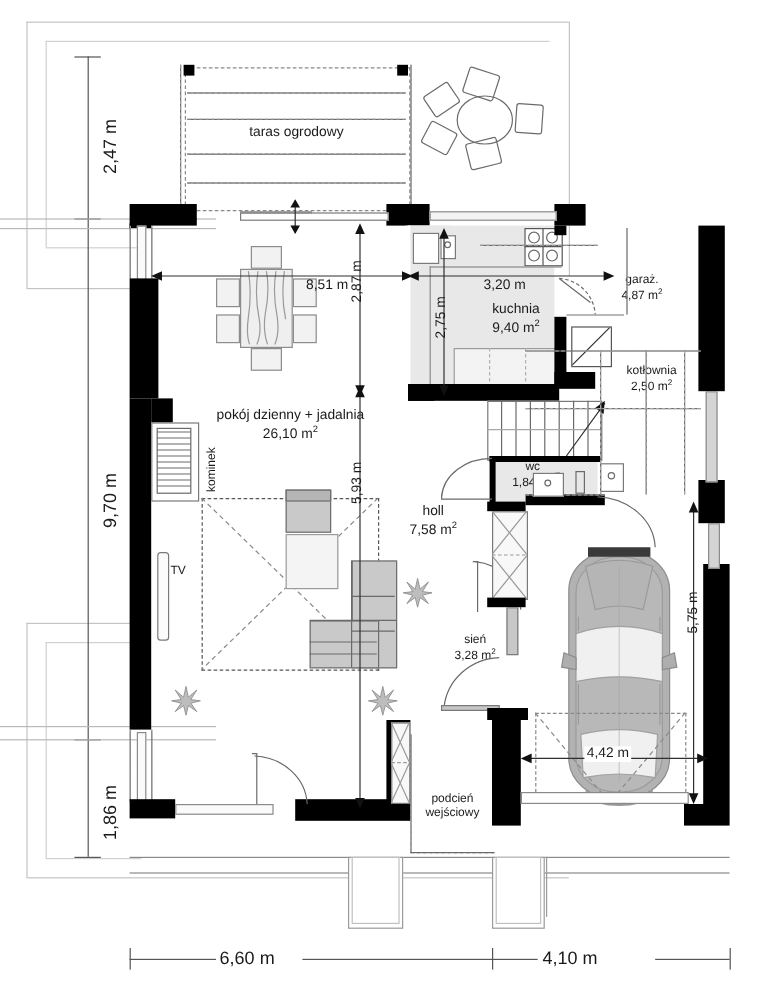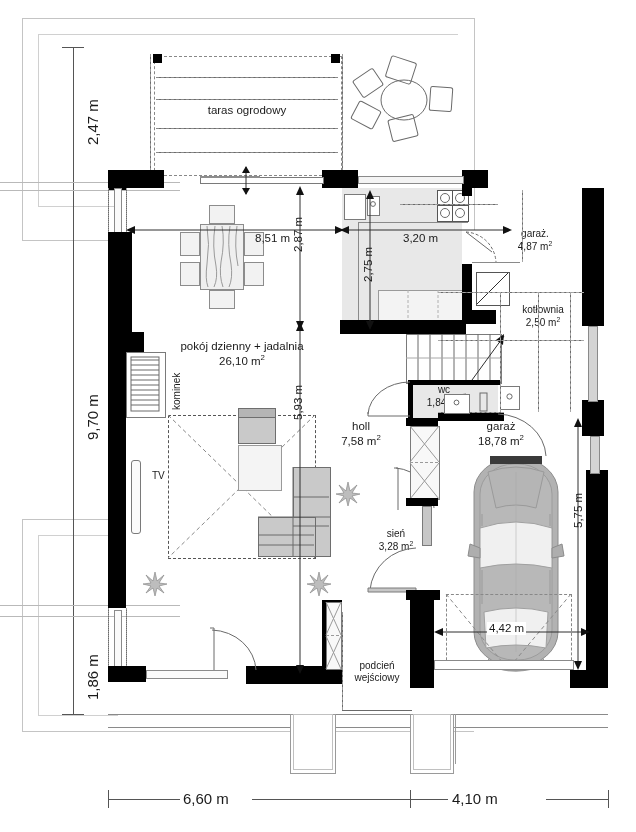--- a/index.html
+++ b/index.html
@@ -149,20 +149,25 @@
   <div class="ln" style="left:437px;top:190px;width:30px;height:30px;background:#ffffff;border:1px solid #555;"></div>
   <svg class="abs" style="left:437px;top:190px;" width="31" height="31">
     <path d="M15.5 0 L15.5 31 M0 15.5 L31 15.5" stroke="#555" fill="none"></path>
     <circle cx="8" cy="8" r="4.5" class="thin"></circle>
     <circle cx="23" cy="8" r="4.5" class="thin"></circle>
     <circle cx="8" cy="23" r="4.5" class="thin"></circle>
     <circle cx="23" cy="23" r="4.5" class="thin"></circle>
   </svg>
   <div class="ln" style="left:400px;top:204px;width:98px;height:0;border-top:1px dashed #9a9a9a;"></div>
 
+  <div class="txt room" style="left:390px;top:252px;width:80px;">
+    <span>kuchnia</span><br>
+    <span>9,40</span>
+    <span>m</span><sup>2</sup>
+  </div>
 
   <div class="wall abs" style="left:338px;top:188px;width:4px;height:132px;background:#ffffff;"></div>
   <div class="wall abs" style="left:340px;top:320px;width:126px;height:14px;"></div>
   <div class="wall abs" style="left:340px;top:320px;width:22px;height:14px;"></div>
 
   <div class="wall abs" style="left:462px;top:188px;width:10px;height:8px;"></div>
   <div class="txt roomsm" style="left:500px;top:228px;width:70px;">
     <span>garaż.</span><br>
     <span>4,87</span>
     <span>m</span><sup>2</sup>
@@ -266,21 +271,21 @@
   <div class="furn" style="left:244px;top:262px;width:18px;height:22px;"></div>
 
   <div class="ln" style="left:126px;top:352px;width:38px;height:64px;background:#ffffff;border:1px solid #7a7a7a;"></div>
   <svg class="abs" style="left:131px;top:357px;" width="28" height="54">
     <path d="M0 3 H28 M0 8 H28 M0 13 H28 M0 18 H28 M0 23 H28 M0 28 H28 M0 33 H28 M0 38 H28 M0 43 H28 M0 48 H28" class="thin"></path>
     <rect x="0" y="0" width="28" height="54" class="thin"></rect>
   </svg>
   <div class="txt lbl rot90" style="left:171px;top:410px;">kominek</div>
 
   <div class="ln" style="left:131px;top:460px;width:8px;height:72px;background:#fbfbfb;border:1px solid #7a7a7a;border-radius:3px;"></div>
-  <div class="txt lbl" style="left:152px;top:470px;text-align:right;">TV</div>
+  <div class="txt lbl" style="left:142px;top:470px;text-align:right;">TV</div>
 
   <div class="dashbox" style="left:168px;top:415px;width:146px;height:142px;"></div>
   <svg class="abs" style="left:168px;top:415px;" width="147" height="143">
     <path d="M0 0 L147 143 M147 0 L0 143" stroke="#888" stroke-dasharray="4 3" fill="none"></path>
   </svg>
 
   <div class="abs" style="left:238px;top:445px;width:42px;height:44px;background:#f4f4f4;border:1px solid #9a9a9a;"></div>
 
   <div class="furnM abs" style="left:238px;top:408px;width:36px;height:34px;"></div>
   <div class="furnD abs" style="left:238px;top:408px;width:36px;height:8px;"></div>
@@ -305,25 +310,20 @@
     <g fill="#bdbdbd" stroke="#8a8a8a" stroke-width="0.7">
       <path d="M12 0 L14 9 L21 3 L16 11 L24 12 L16 14 L21 21 L14 16 L12 24 L10 16 L3 21 L8 14 L0 12 L8 11 L3 3 L10 9 Z"></path>
     </g>
   </svg>
 
   <svg class="abs" style="left:210px;top:628px;" width="48" height="44">
     <path d="M46 42 A46 42 0 0 0 2 2" class="thin"></path>
     <path d="M0 0 L4 0 L4 42" class="thin" fill="none"></path>
   </svg>
 
-  <div class="txt room" style="left:460px;top:420px;width:82px;">
-    <span>garaż</span><br>
-    <span>18,78</span>
-    <span>m</span><sup>2</sup>
-  </div>
 
   <div class="wall abs" style="left:438px;top:412px;width:66px;height:9px;"></div>
   <div class="wall abs" style="left:582px;top:188px;width:22px;height:138px;"></div>
   <div class="wall abs" style="left:582px;top:400px;width:22px;height:36px;"></div>
   <div class="wall abs" style="left:586px;top:470px;width:22px;height:200px;"></div>
   <div class="wall abs" style="left:570px;top:670px;width:38px;height:18px;"></div>
   <div class="wall abs" style="left:410px;top:600px;width:24px;height:88px;"></div>
 
   <div class="ln" style="left:588px;top:326px;width:8px;height:74px;background:#d4d4d4;border:1px solid #8a8a8a;"></div>
   <div class="ln" style="left:590px;top:436px;width:8px;height:36px;background:#d4d4d4;border:1px solid #8a8a8a;"></div>

